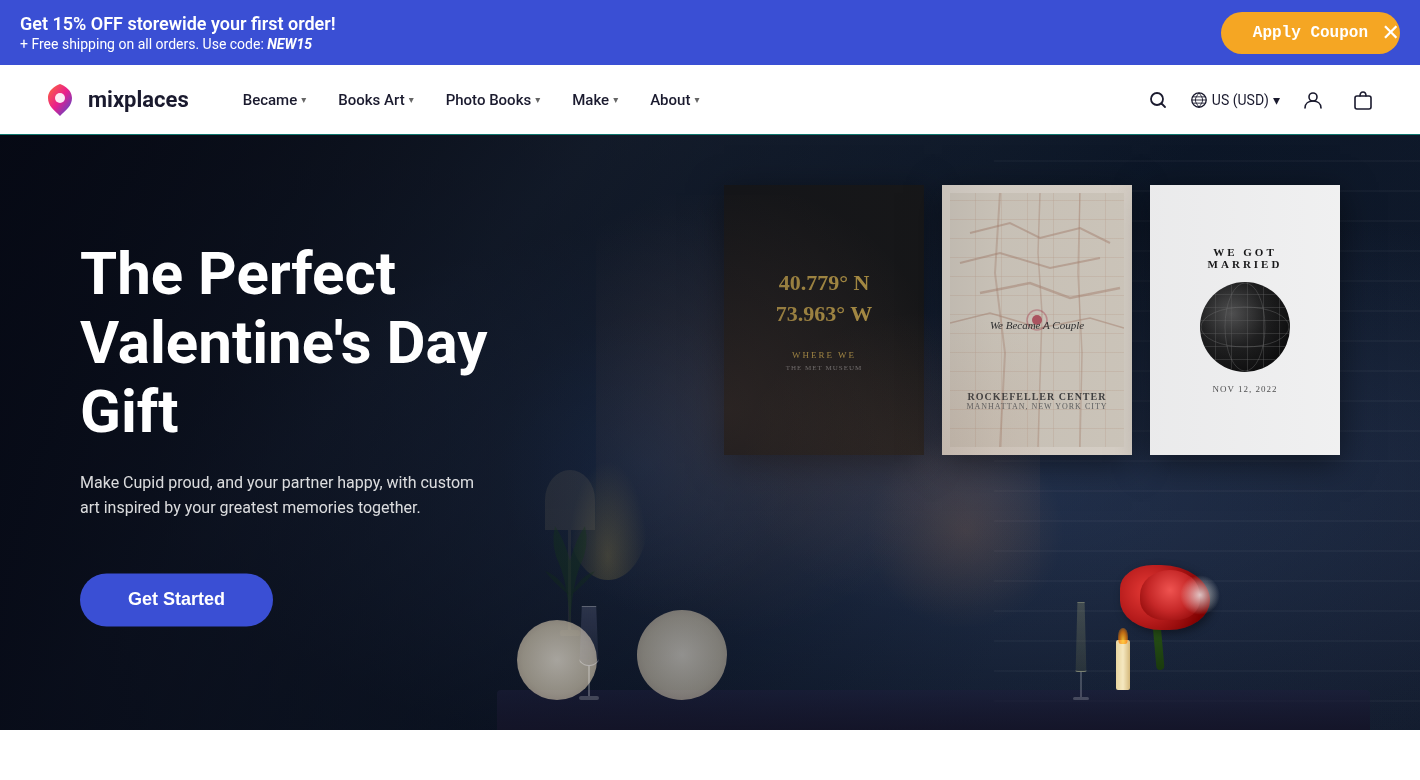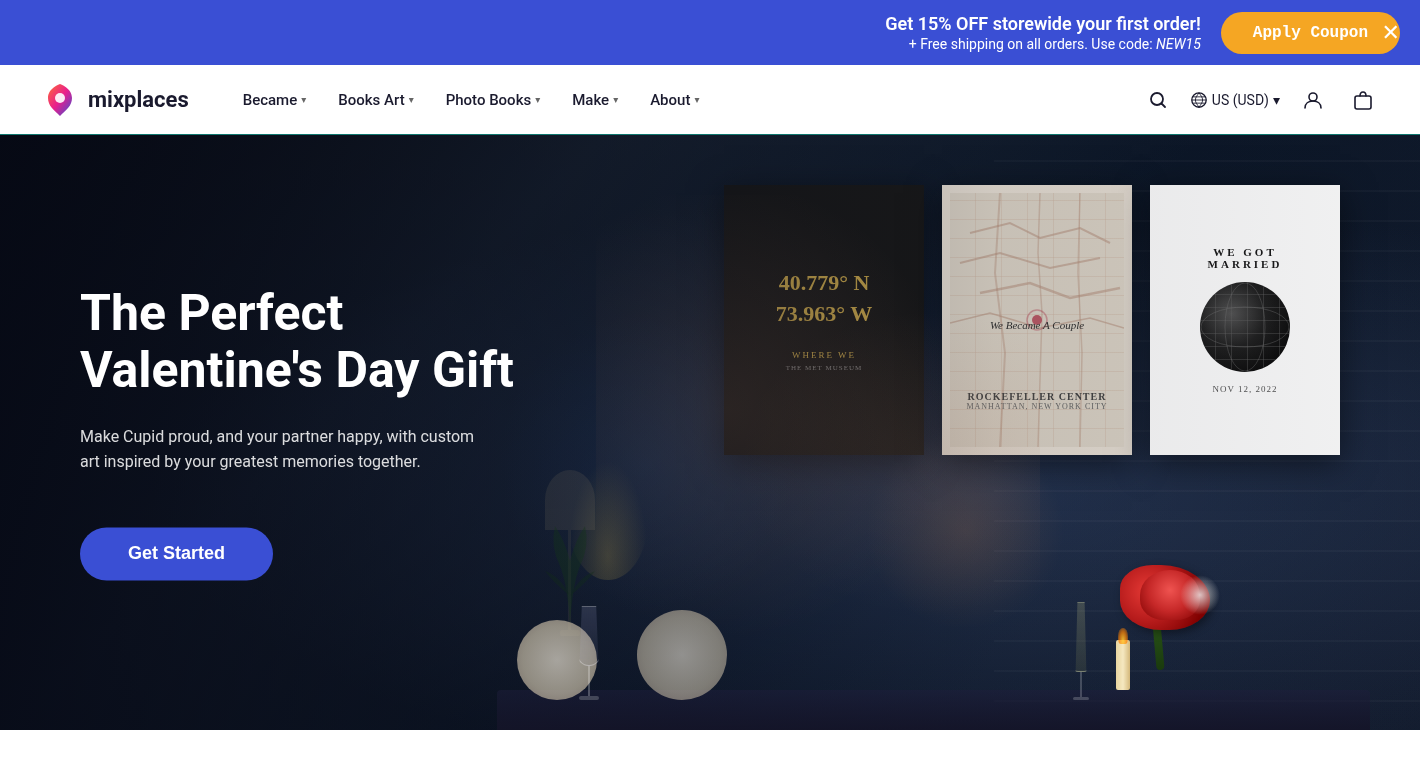--- a/index.html
+++ b/index.html
@@ -9,24 +9,24 @@
     .banner {
       background: #3a4fd4;
       color: white;
       display: flex;
       align-items: center;
       justify-content: center;
       padding: 10px 20px;
       position: relative;
       min-height: 65px;
     }
-    .banner-text { text-align: right; flex: 1; }
+    .banner-text { text-align: left; flex: 1; }
     .banner-text .main-text { font-size: 18px; font-weight: 600; }
     .banner-text .sub-text { font-size: 14px; margin-top: 2px; }
-    .banner-text .coupon-code { font-weight: 400; font-style: italic; }
+    .banner-text .coupon-code { font-weight: 700; font-style: italic; }
     .apply-coupon-btn {
       background: #f5a623;
       color: white;
       border: none;
       border-radius: 30px;
       padding: 12px 32px;
       font-size: 16px;
       font-weight: 600;
       cursor: pointer;
       white-space: nowrap;
@@ -265,21 +265,21 @@
     .hero-content {
       position: absolute;
       top: 50%;
       left: 80px;
       transform: translateY(-50%);
       z-index: 10;
       color: white;
       max-width: 500px;
     }
     .hero-title {
-      font-size: 50px;
+      font-size: 60px;
       font-weight: 700;
       line-height: 1.15;
       margin-bottom: 24px;
       color: white;
     }
     .hero-subtitle {
       font-size: 16px;
       line-height: 1.6;
       color: rgba(255,255,255,0.85);
       margin-bottom: 36px;

